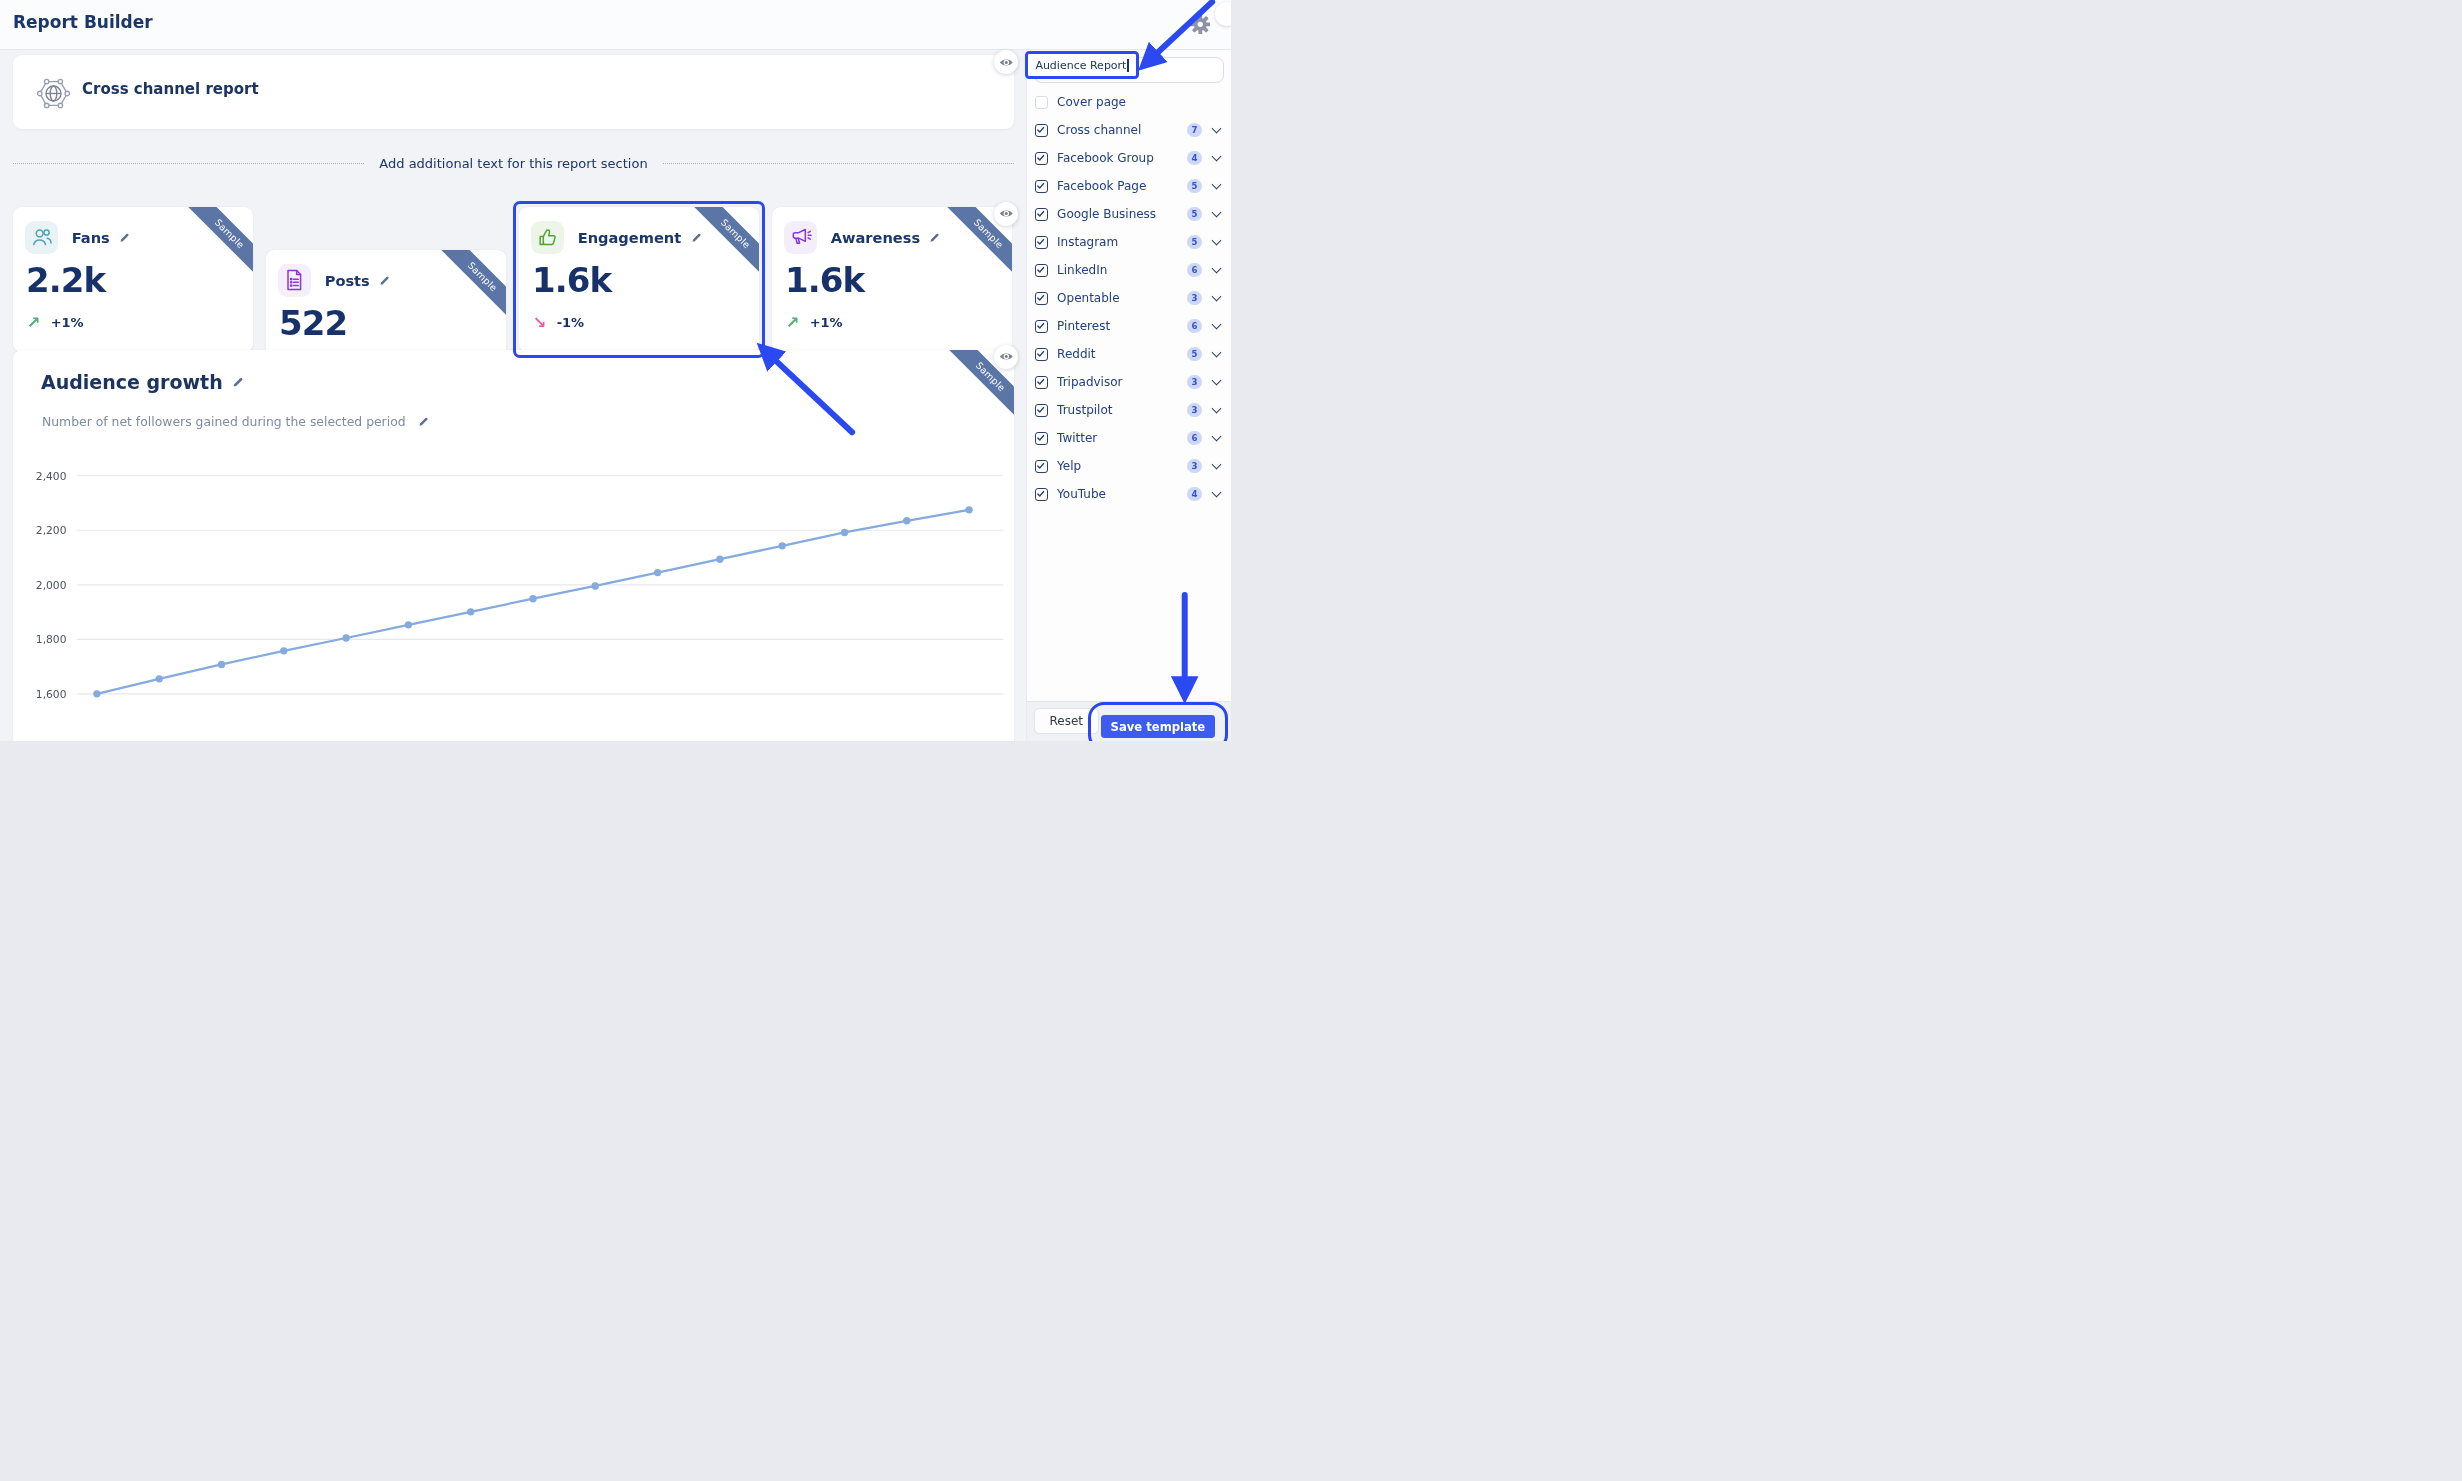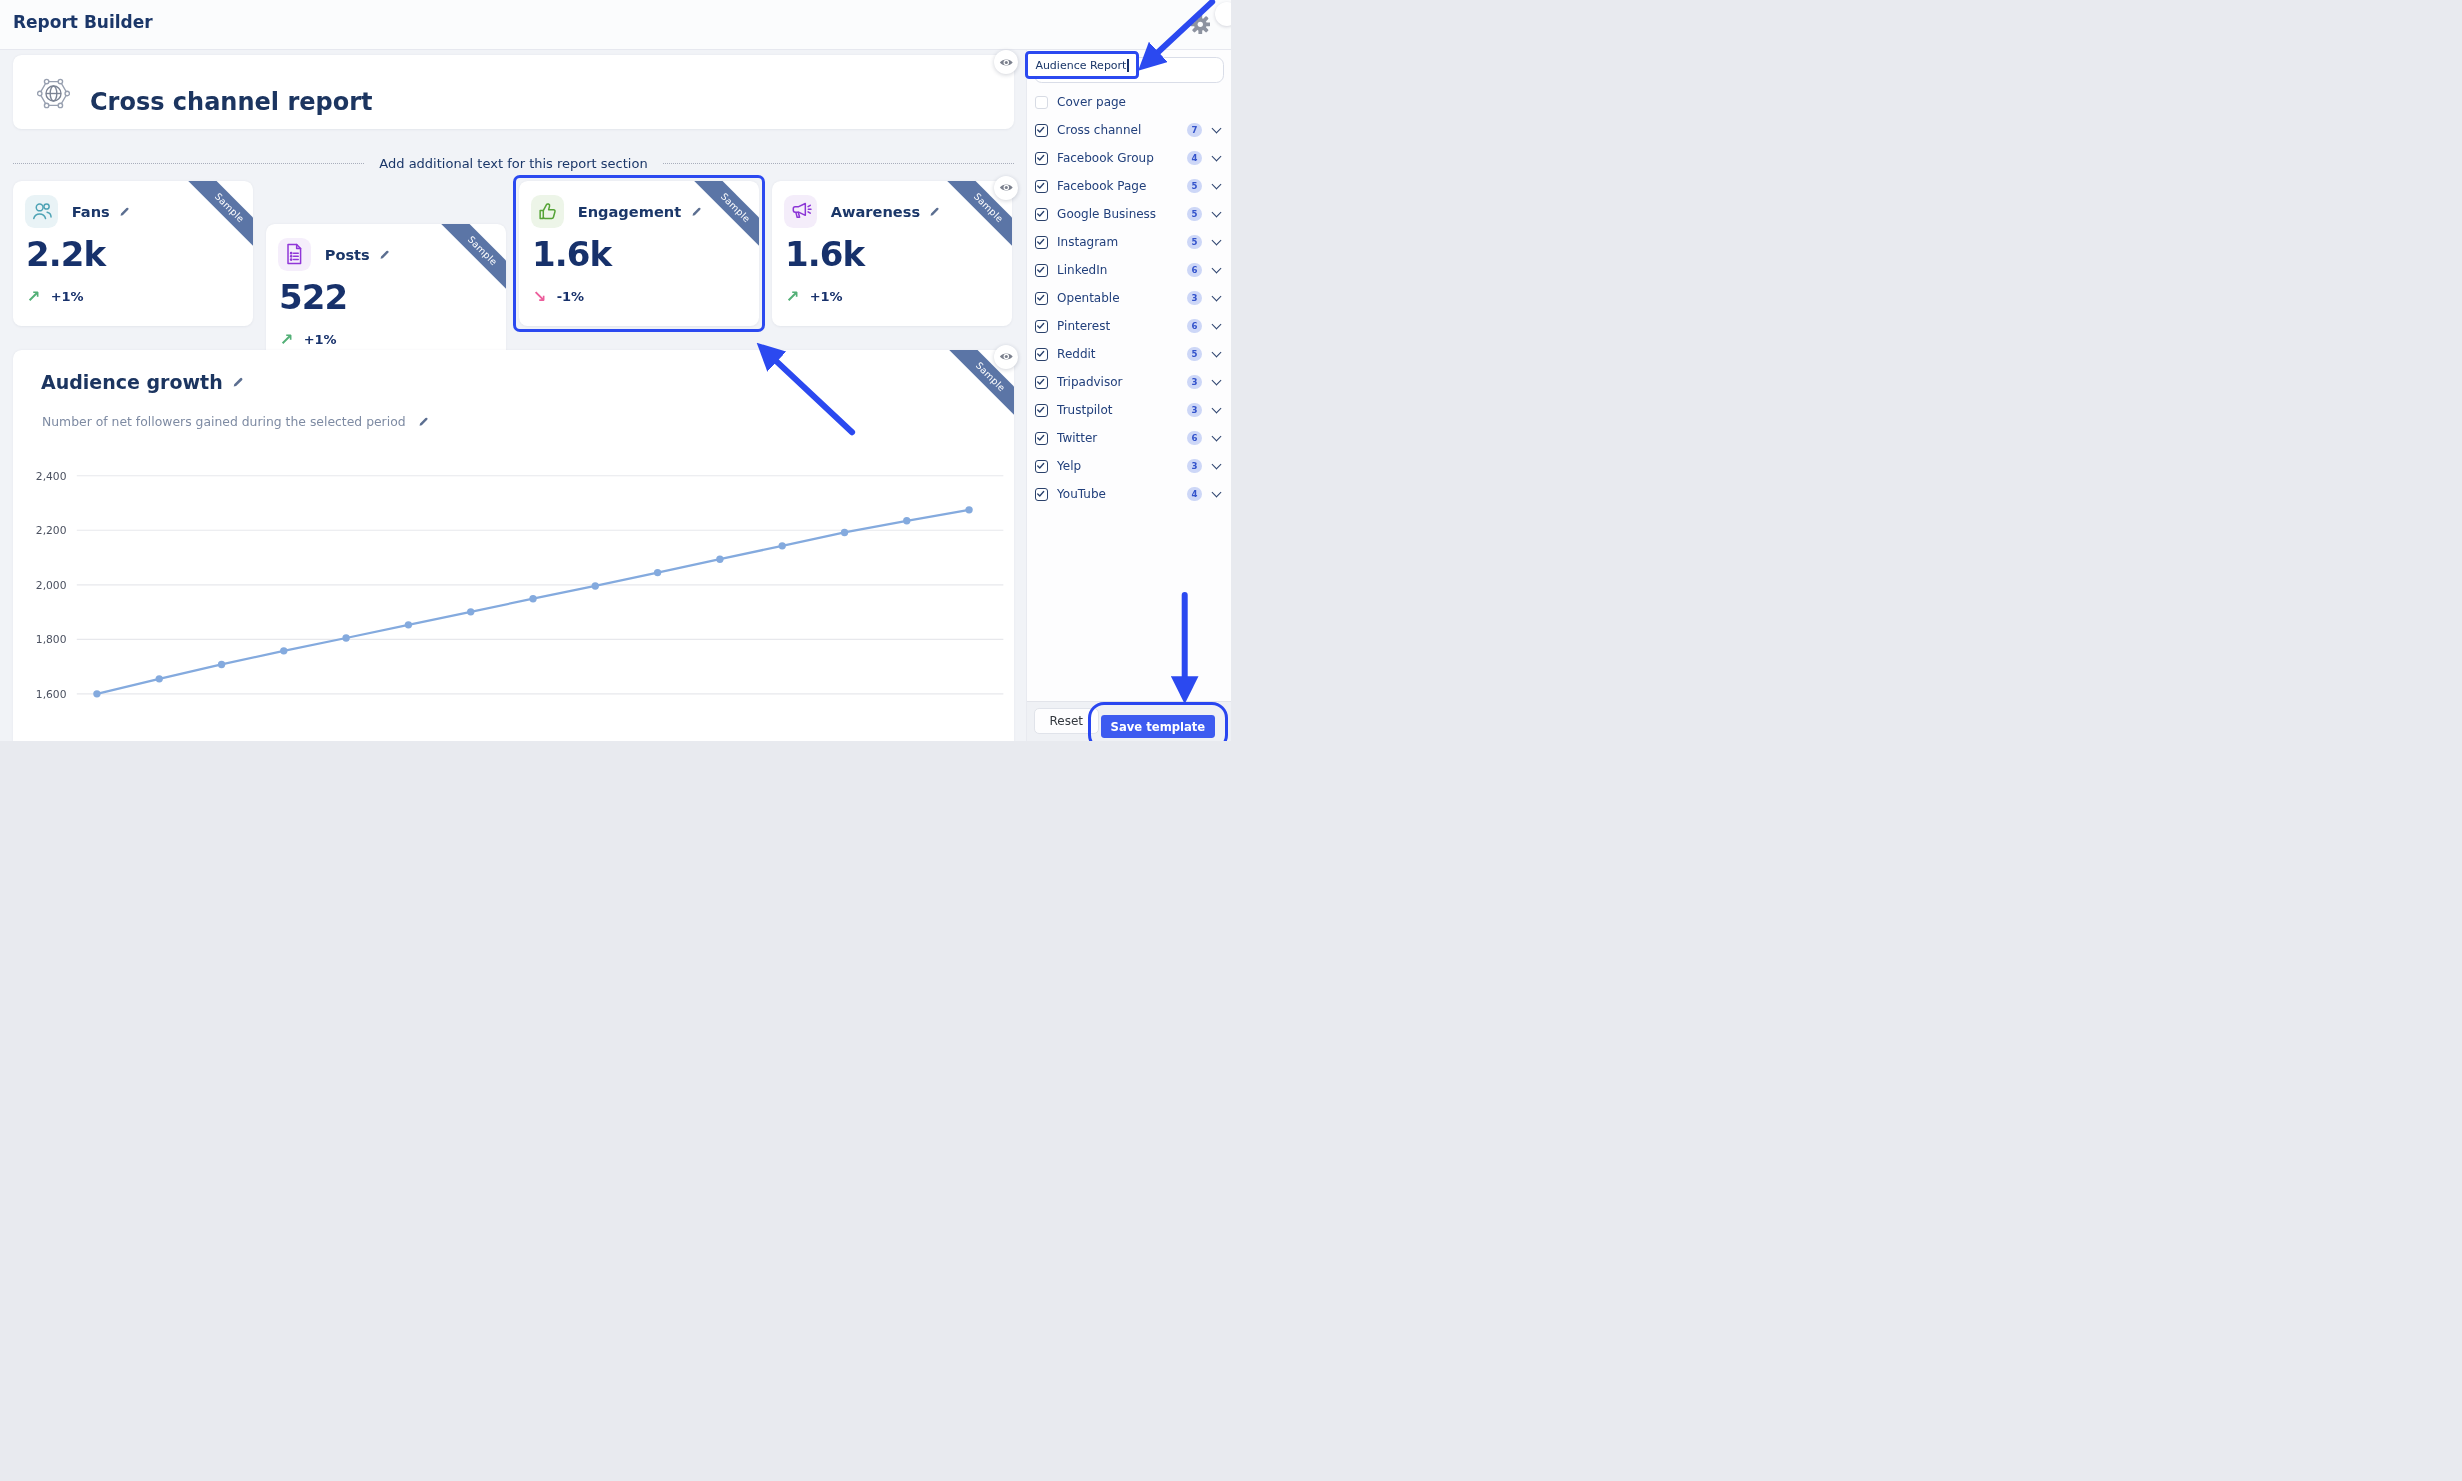--- a/index.html
+++ b/index.html
@@ -9,31 +9,31 @@
   .topbar{position:absolute;left:0;top:0;width:1231px;height:49px;background:#fbfcfd;
           border-bottom:0.9px solid #e6e8ef;z-index:2;text-align:center;}
   .topbar h1{margin:0;position:absolute;left:13px;top:12px;font-size:17px;font-weight:700;color:#1b3769;}
   .gear{position:absolute;right:20.6px;top:13.7px;width:20.6px;height:20.6px;cursor:pointer;}
   .corner-circle{position:absolute;right:-7.7px;top:1.7px;width:24px;height:24px;border-radius:50%;
           background:#fff;box-shadow:0 0.9px 3.4px rgba(20,30,60,.18);}
   
   .main{position:absolute;left:0;top:49px;width:1027px;bottom:0;background:#f1f3f7;}
   .card{background:#fff;border-radius:8.6px;box-shadow:0 0.9px 2.6px rgba(20,30,60,.06);}
   .header-card{position:absolute;left:13px;top:6.4px;width:1001px;height:74px;}
-  .header-card h2{margin:8px;position:absolute;left:69px;top:25px;font-size:24px;font-weight:700;color:#1c3560;}
+  .header-card h2{margin:0;position:absolute;left:69px;top:25px;font-size:15px;font-weight:700;color:#1c3560;}
   .globe{position:absolute;left:24px;top:21.4px;width:33px;height:33px;}
   
   .eye{position:absolute;top:-5.1px;right:-4.3px;width:24px;height:24px;border-radius:50%;background:#fff;
        box-shadow:0 0.9px 4.3px rgba(20,30,60,.20);display:flex;align-items:center;justify-content:center;z-index:6;cursor:pointer;}
   
   .divider{position:absolute;left:13px;top:101px;width:1001px;height:26px;display:flex;align-items:center;cursor:pointer;}
   .divider .dash{flex:1;border-top:1.7px dotted #a9aebc;height:0;}
   .divider .d-text{margin:0 15.4px;font-size:13px;color:#1b3769;white-space:nowrap;}
   
-  .metrics-row{position:absolute;left:13px;top:132px;width:1001px;height:159px;}
+  .metrics-row{position:absolute;left:13px;top:158px;width:1001px;height:159px;}
   .metric-card{position:absolute;top:0;height:145px;width:240px;}
   .metric-card .m-head{position:absolute;left:12px;top:13.7px;display:flex;align-items:center;}
   .m-icon{width:33px;height:33px;border-radius:9.4px;display:flex;align-items:center;justify-content:center;}
   .m-label{margin-left:13.7px;font-size:14.6px;font-weight:700;color:#1b3769;}
   .pencil{margin-left:9.4px;cursor:pointer;display:inline-flex;}
   .m-value{position:absolute;left:13px;top:53px;font-size:34px;font-weight:700;color:#17316b;letter-spacing:-0.9px;}
   .m-trend{position:absolute;left:13.7px;top:106px;display:flex;align-items:center;}
   .t-arrow{font-size:16.3px;font-weight:700;margin-right:10.3px;}
   .t-text{font-size:13px;font-weight:700;color:#17316b;}
   .m-annotation{position:absolute;inset:-6px;border:3.9px solid #2b49f0;border-radius:6.9px;z-index:5;pointer-events:none;}

